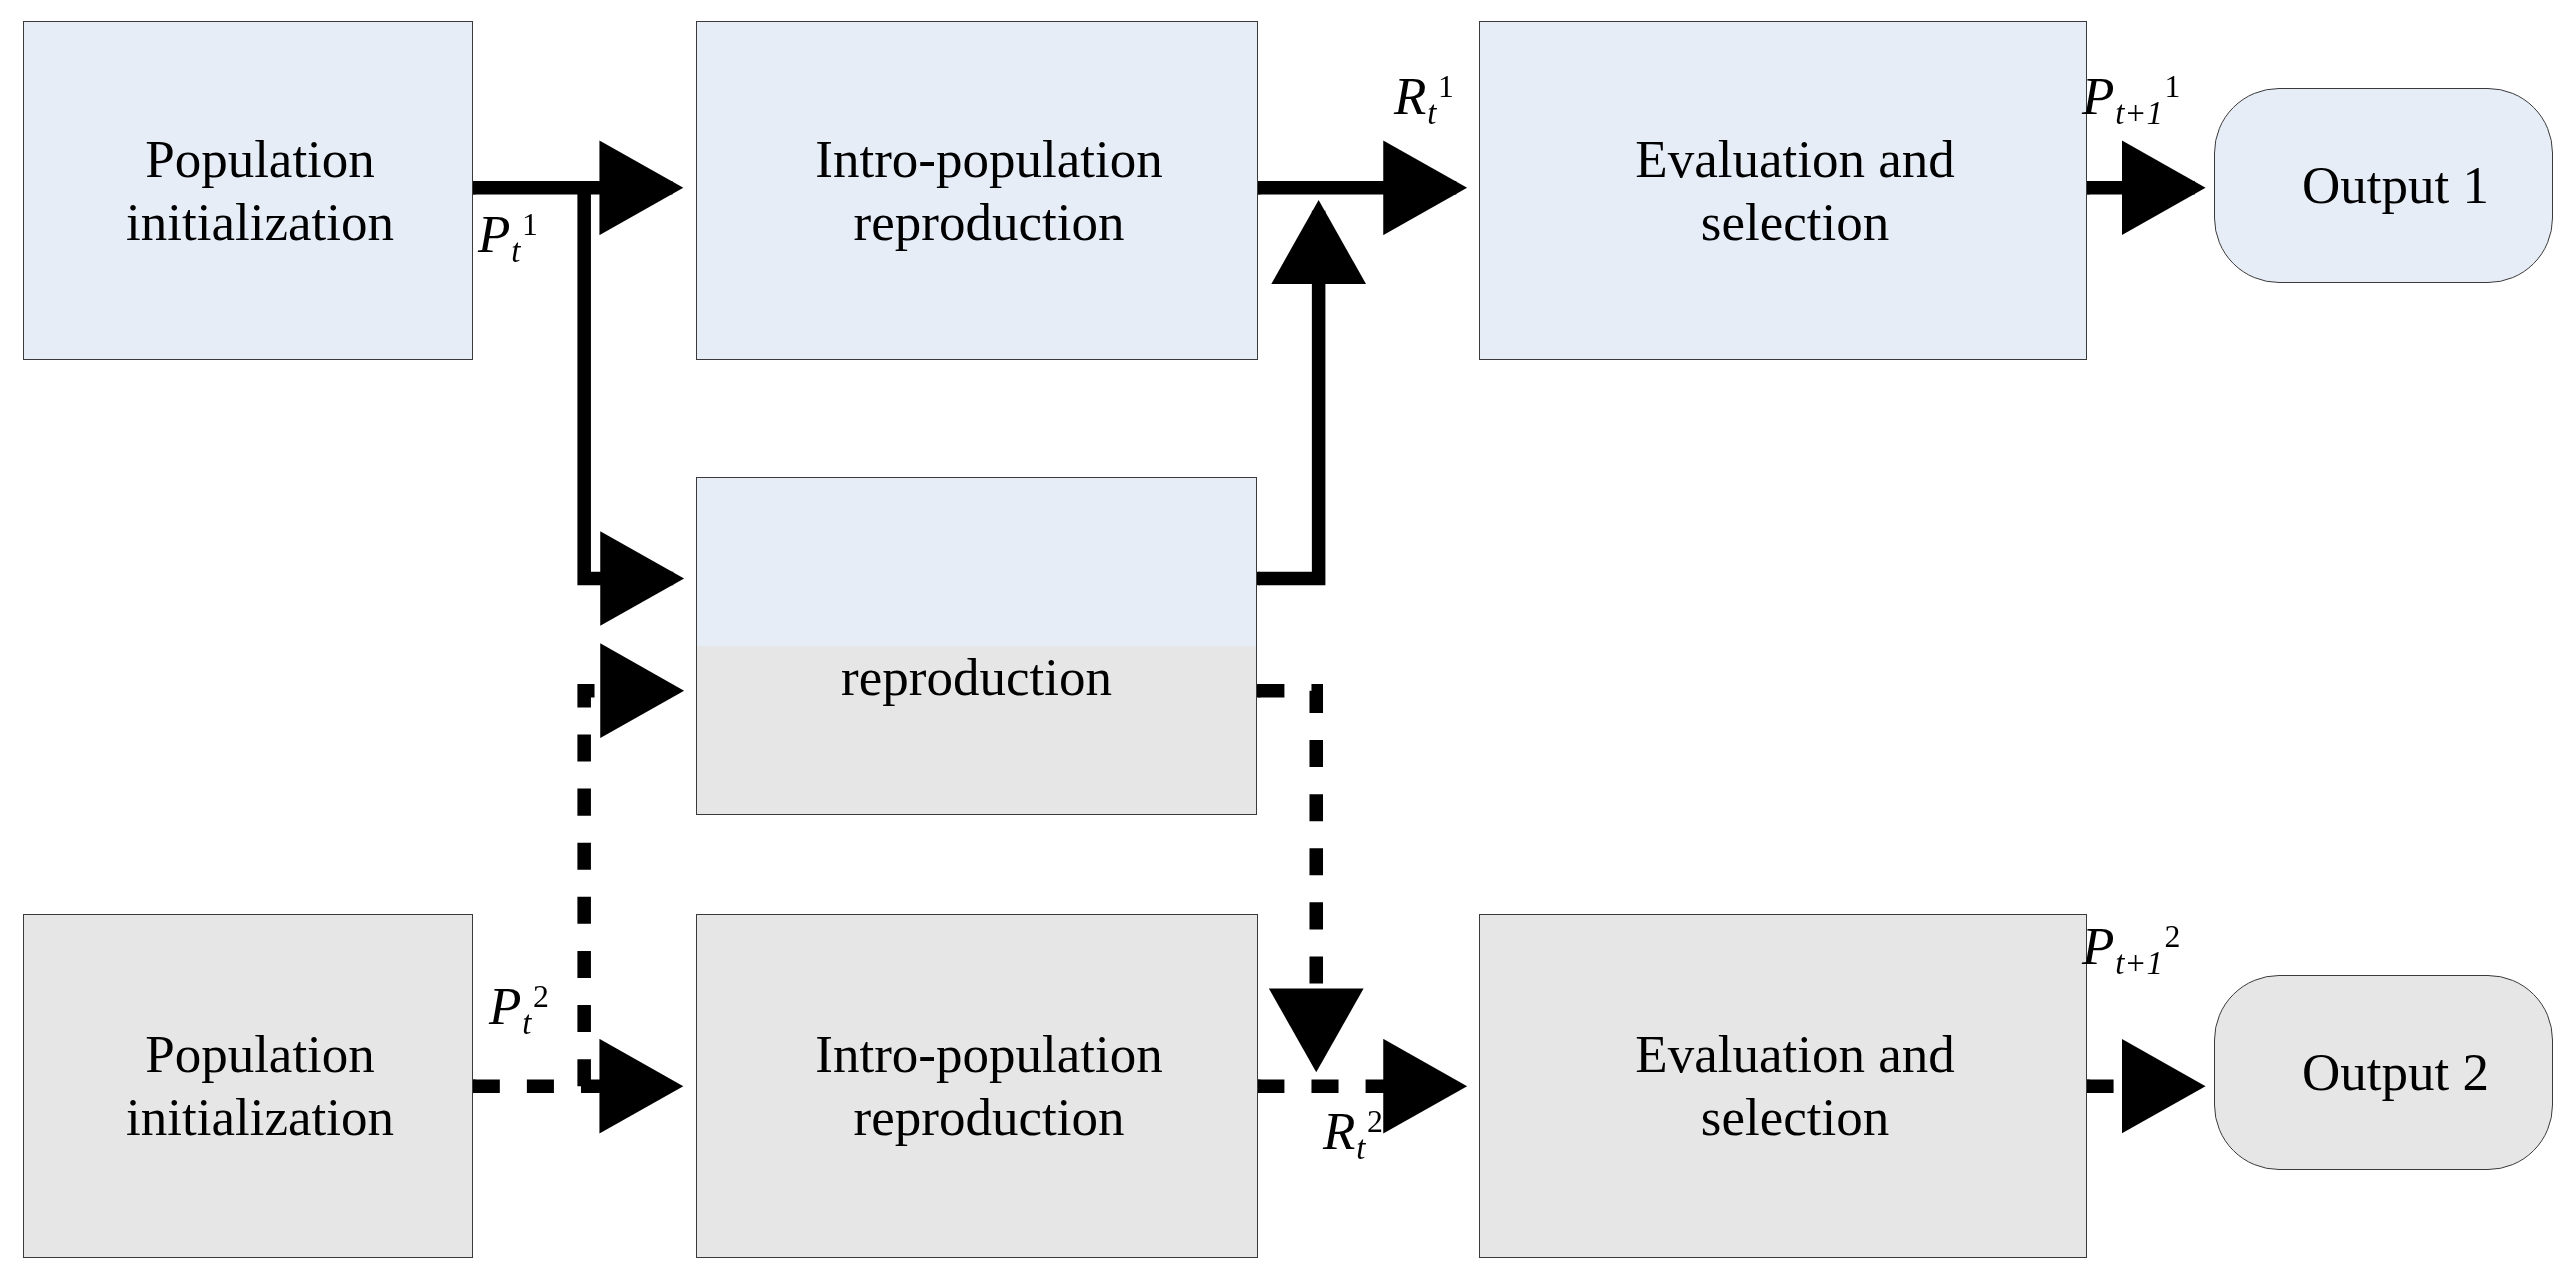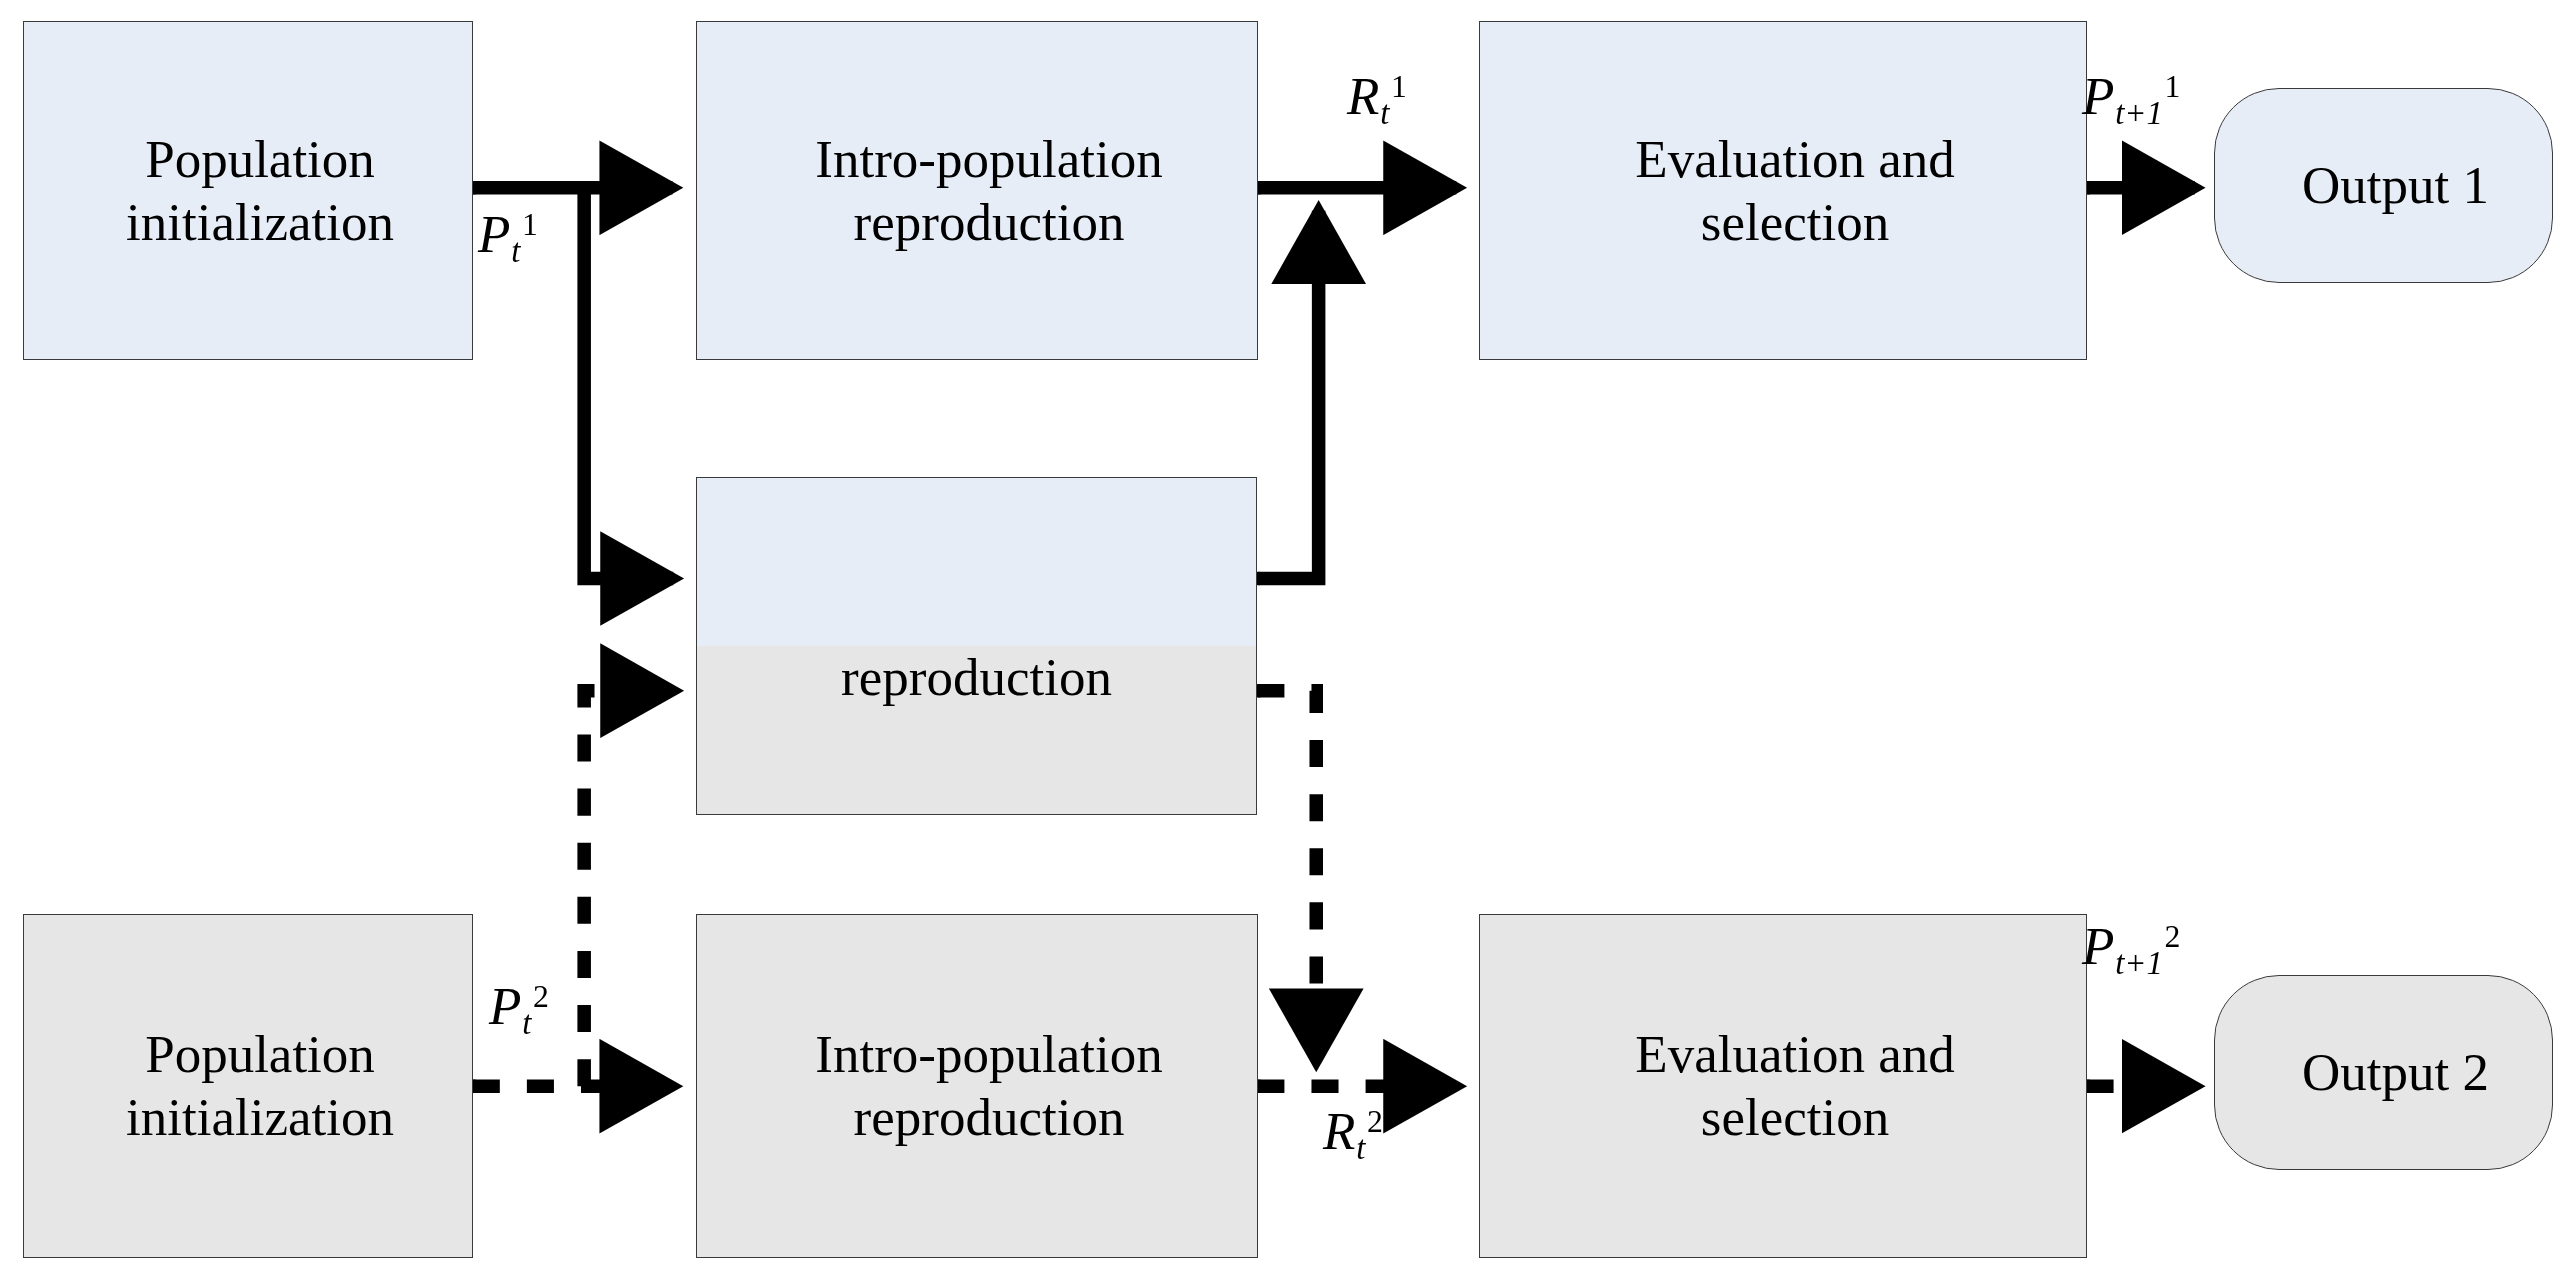--- a/index.html
+++ b/index.html
@@ -141,21 +141,21 @@
   </div>
 
   <div class="node rounded fill-gray f66" style="left:2214px;top:975px;width:339px;height:195px;justify-content:flex-end;">
     <span class="txt">Output 2</span>
   </div>
 
   <span class="mlab" style="left:478px;top:208px;">
     <span>P</span><sub>t</sub><sup class="up">1</sup>
   </span>
 
-  <span class="mlab" style="left:1347px;top:70px;">
+  <span class="mlab" style="left:1394px;top:70px;">
     <span>R</span><sub>t</sub><sup class="up">1</sup>
   </span>
 
   <span class="mlab" style="left:2082px;top:70px;">
     <span>P</span><sub>t+1</sub><sup class="up">1</sup>
   </span>
 
   <span class="mlab" style="left:489px;top:980px;">
     <span>P</span><sub>t</sub><sup class="up">2</sup>
   </span>

